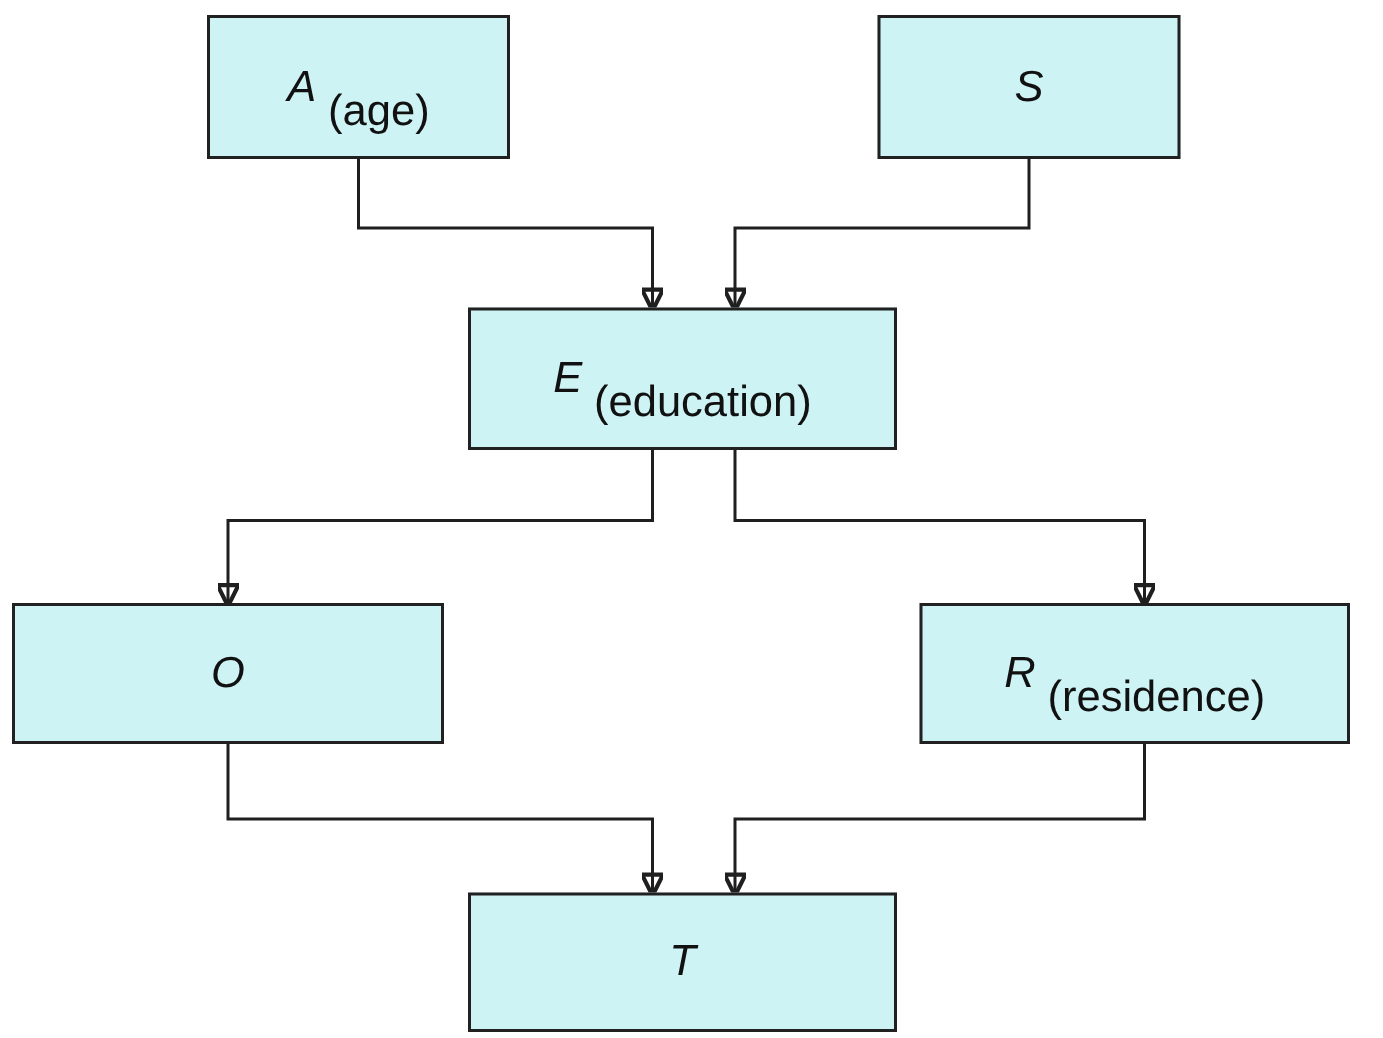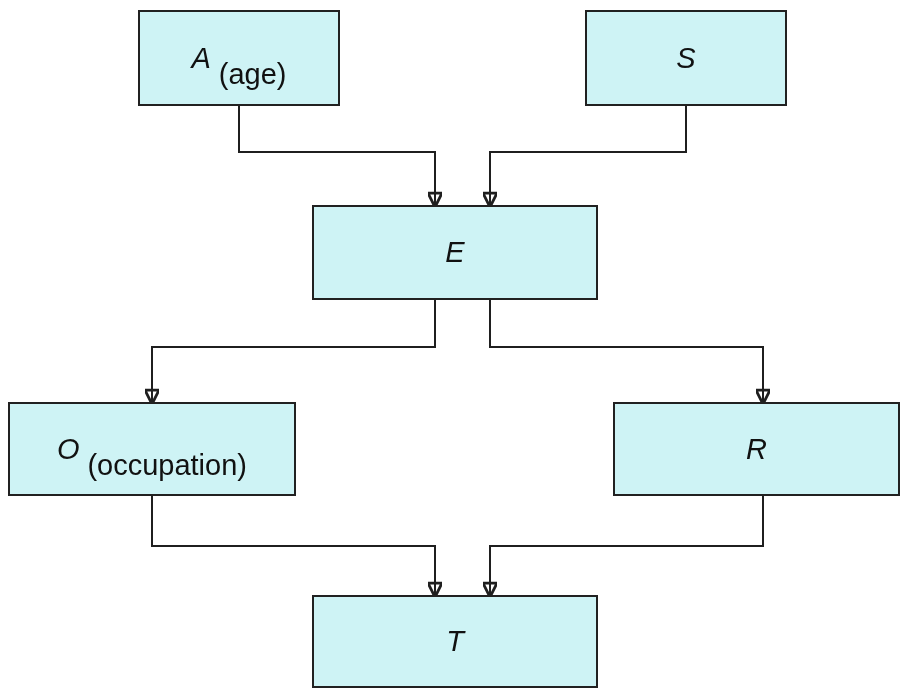--- a/index.html
+++ b/index.html
@@ -70,28 +70,29 @@
     <span class="sym">A</span>
     <span class="lbl">(age)</span>
   </div>
 
   <div class="node" style="left:585px; top:10px; width:202px; height:96px;">
     <span class="sym">S</span>
   </div>
 
   <div class="node" style="left:312px; top:205px; width:286px; height:95px;">
     <span class="sym">E</span>
+    <span class="lbl">(education)</span>
   </div>
 
   <div class="node" style="left:8px; top:402px; width:288px; height:94px;">
     <span class="sym">O</span>
-    <span class="lbl">(occupation)</span>
   </div>
 
   <div class="node" style="left:613px; top:402px; width:287px; height:94px;">
     <span class="sym">R</span>
+    <span class="lbl">(residence)</span>
   </div>
 
   <div class="node" style="left:312px; top:595px; width:286px; height:93px;">
     <span class="sym">T</span>
   </div>
 
 </div>
 
 </body></html>

